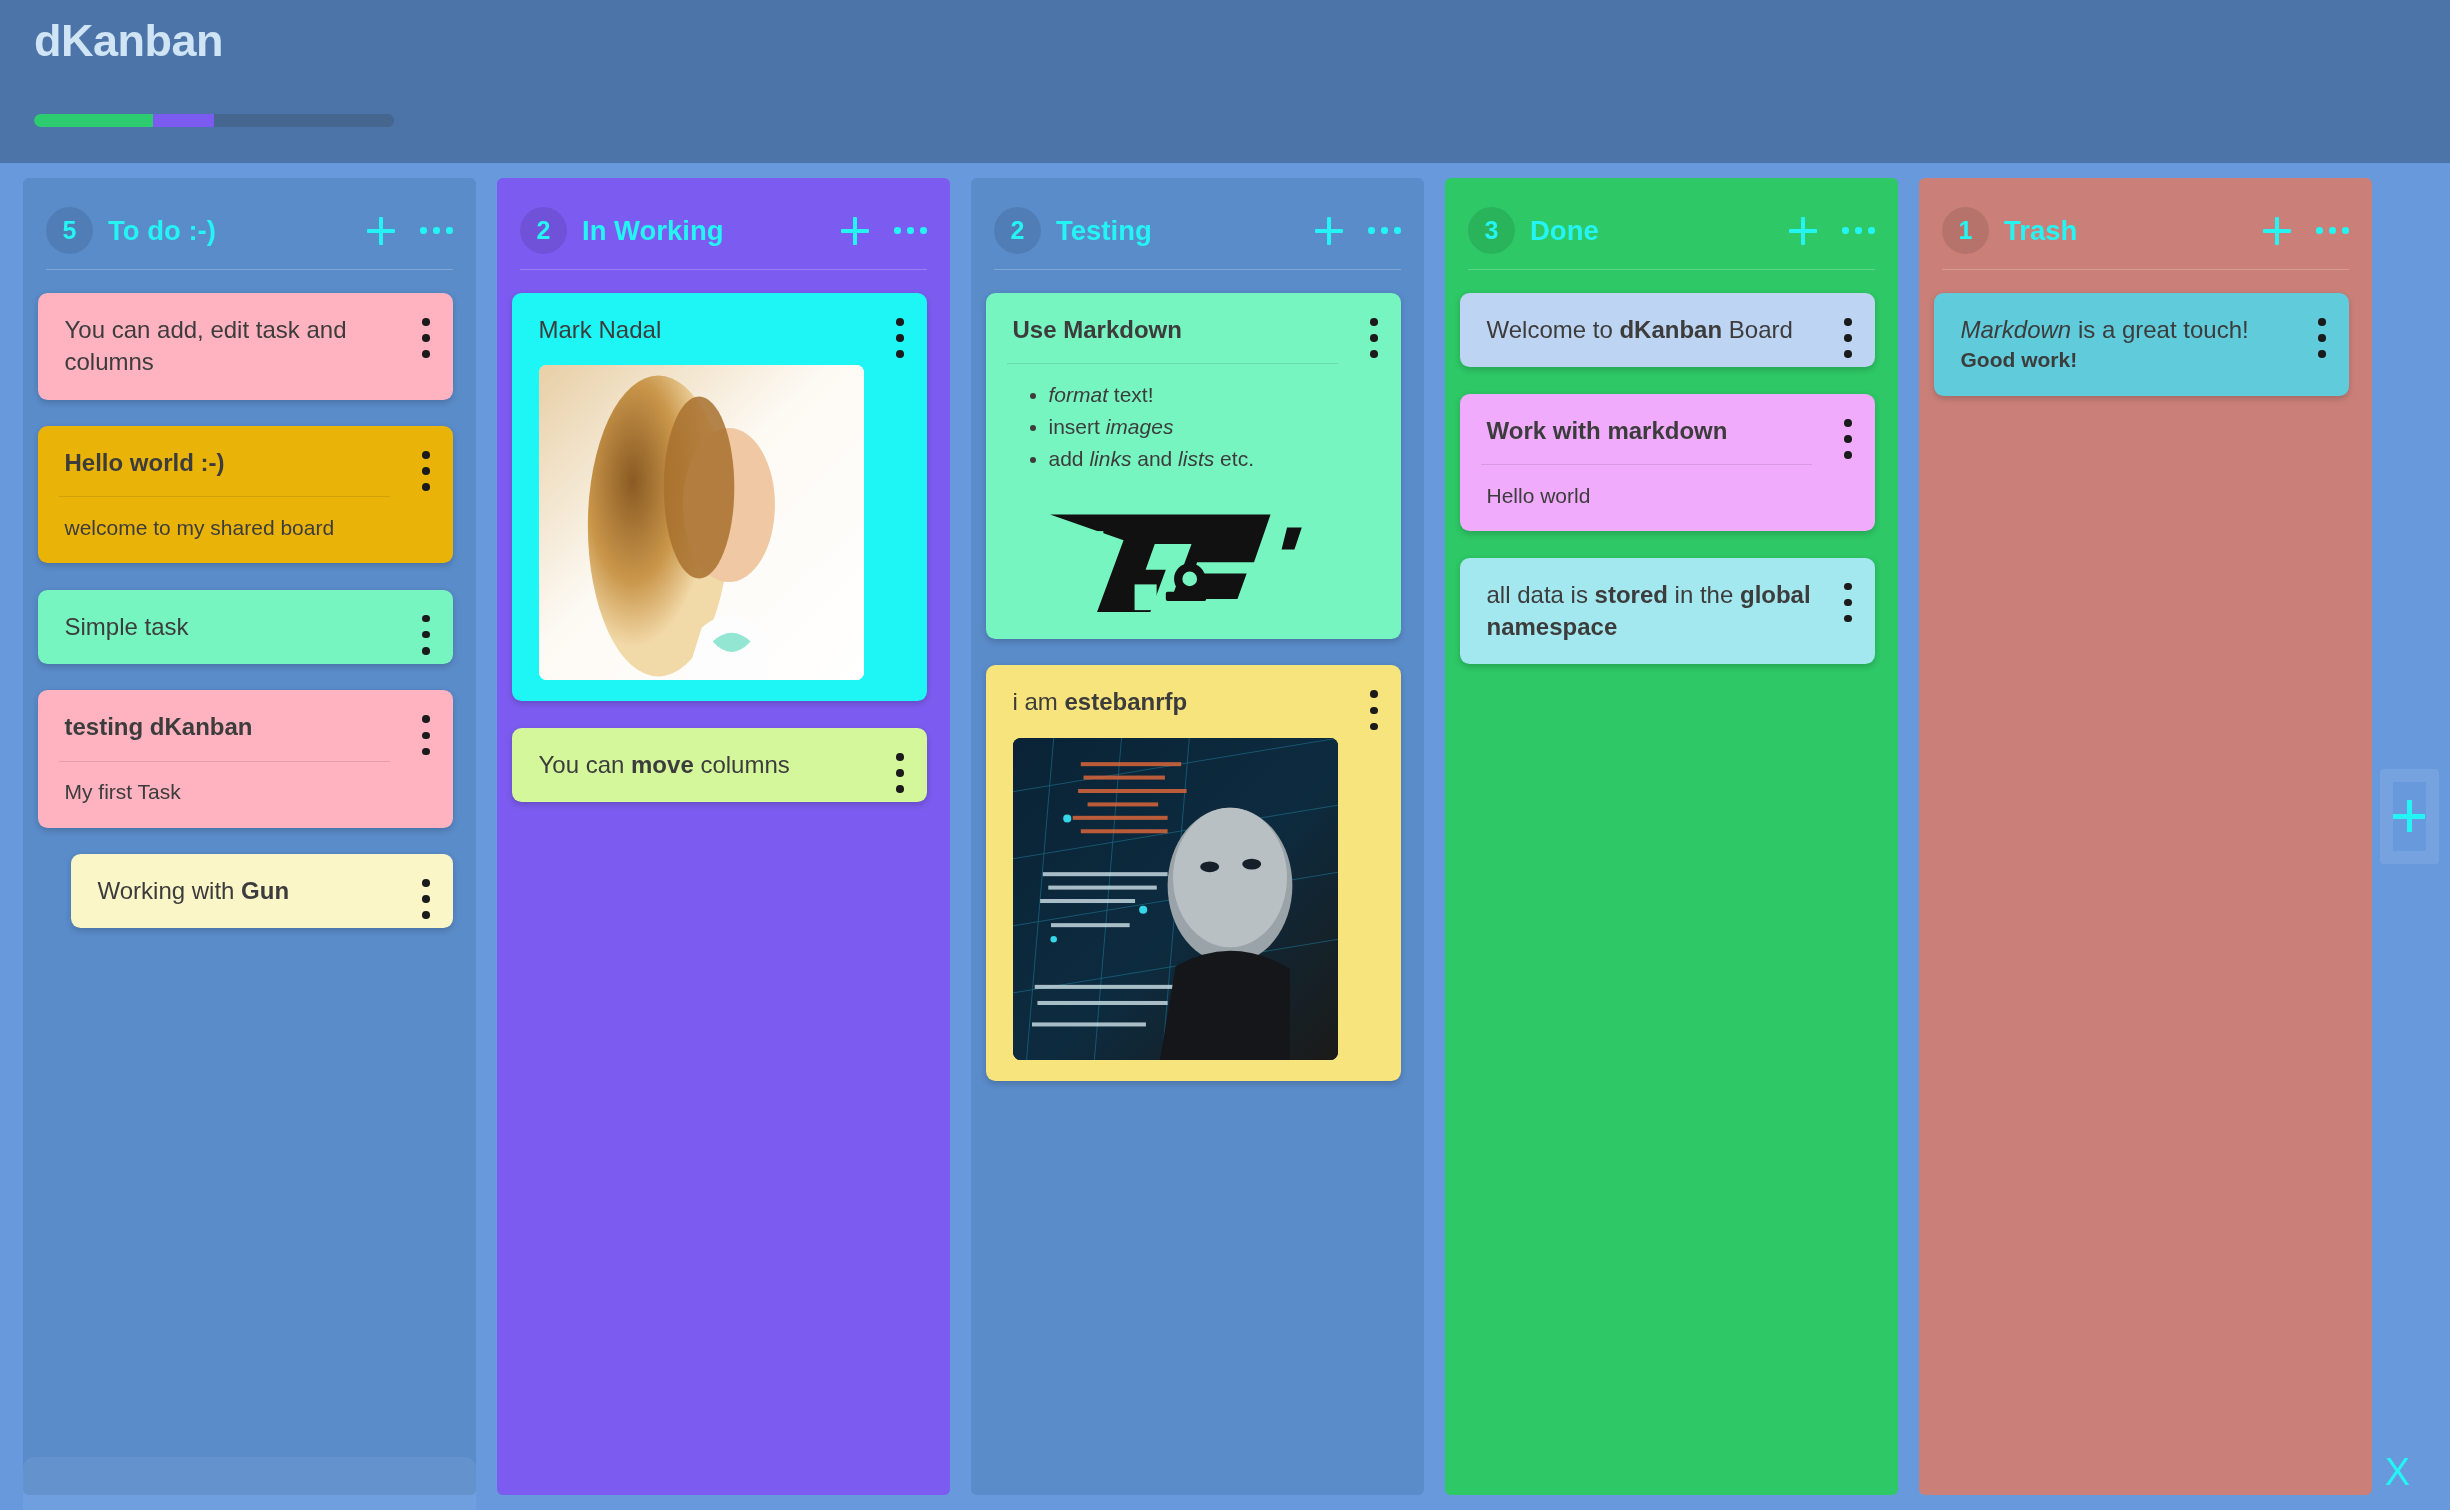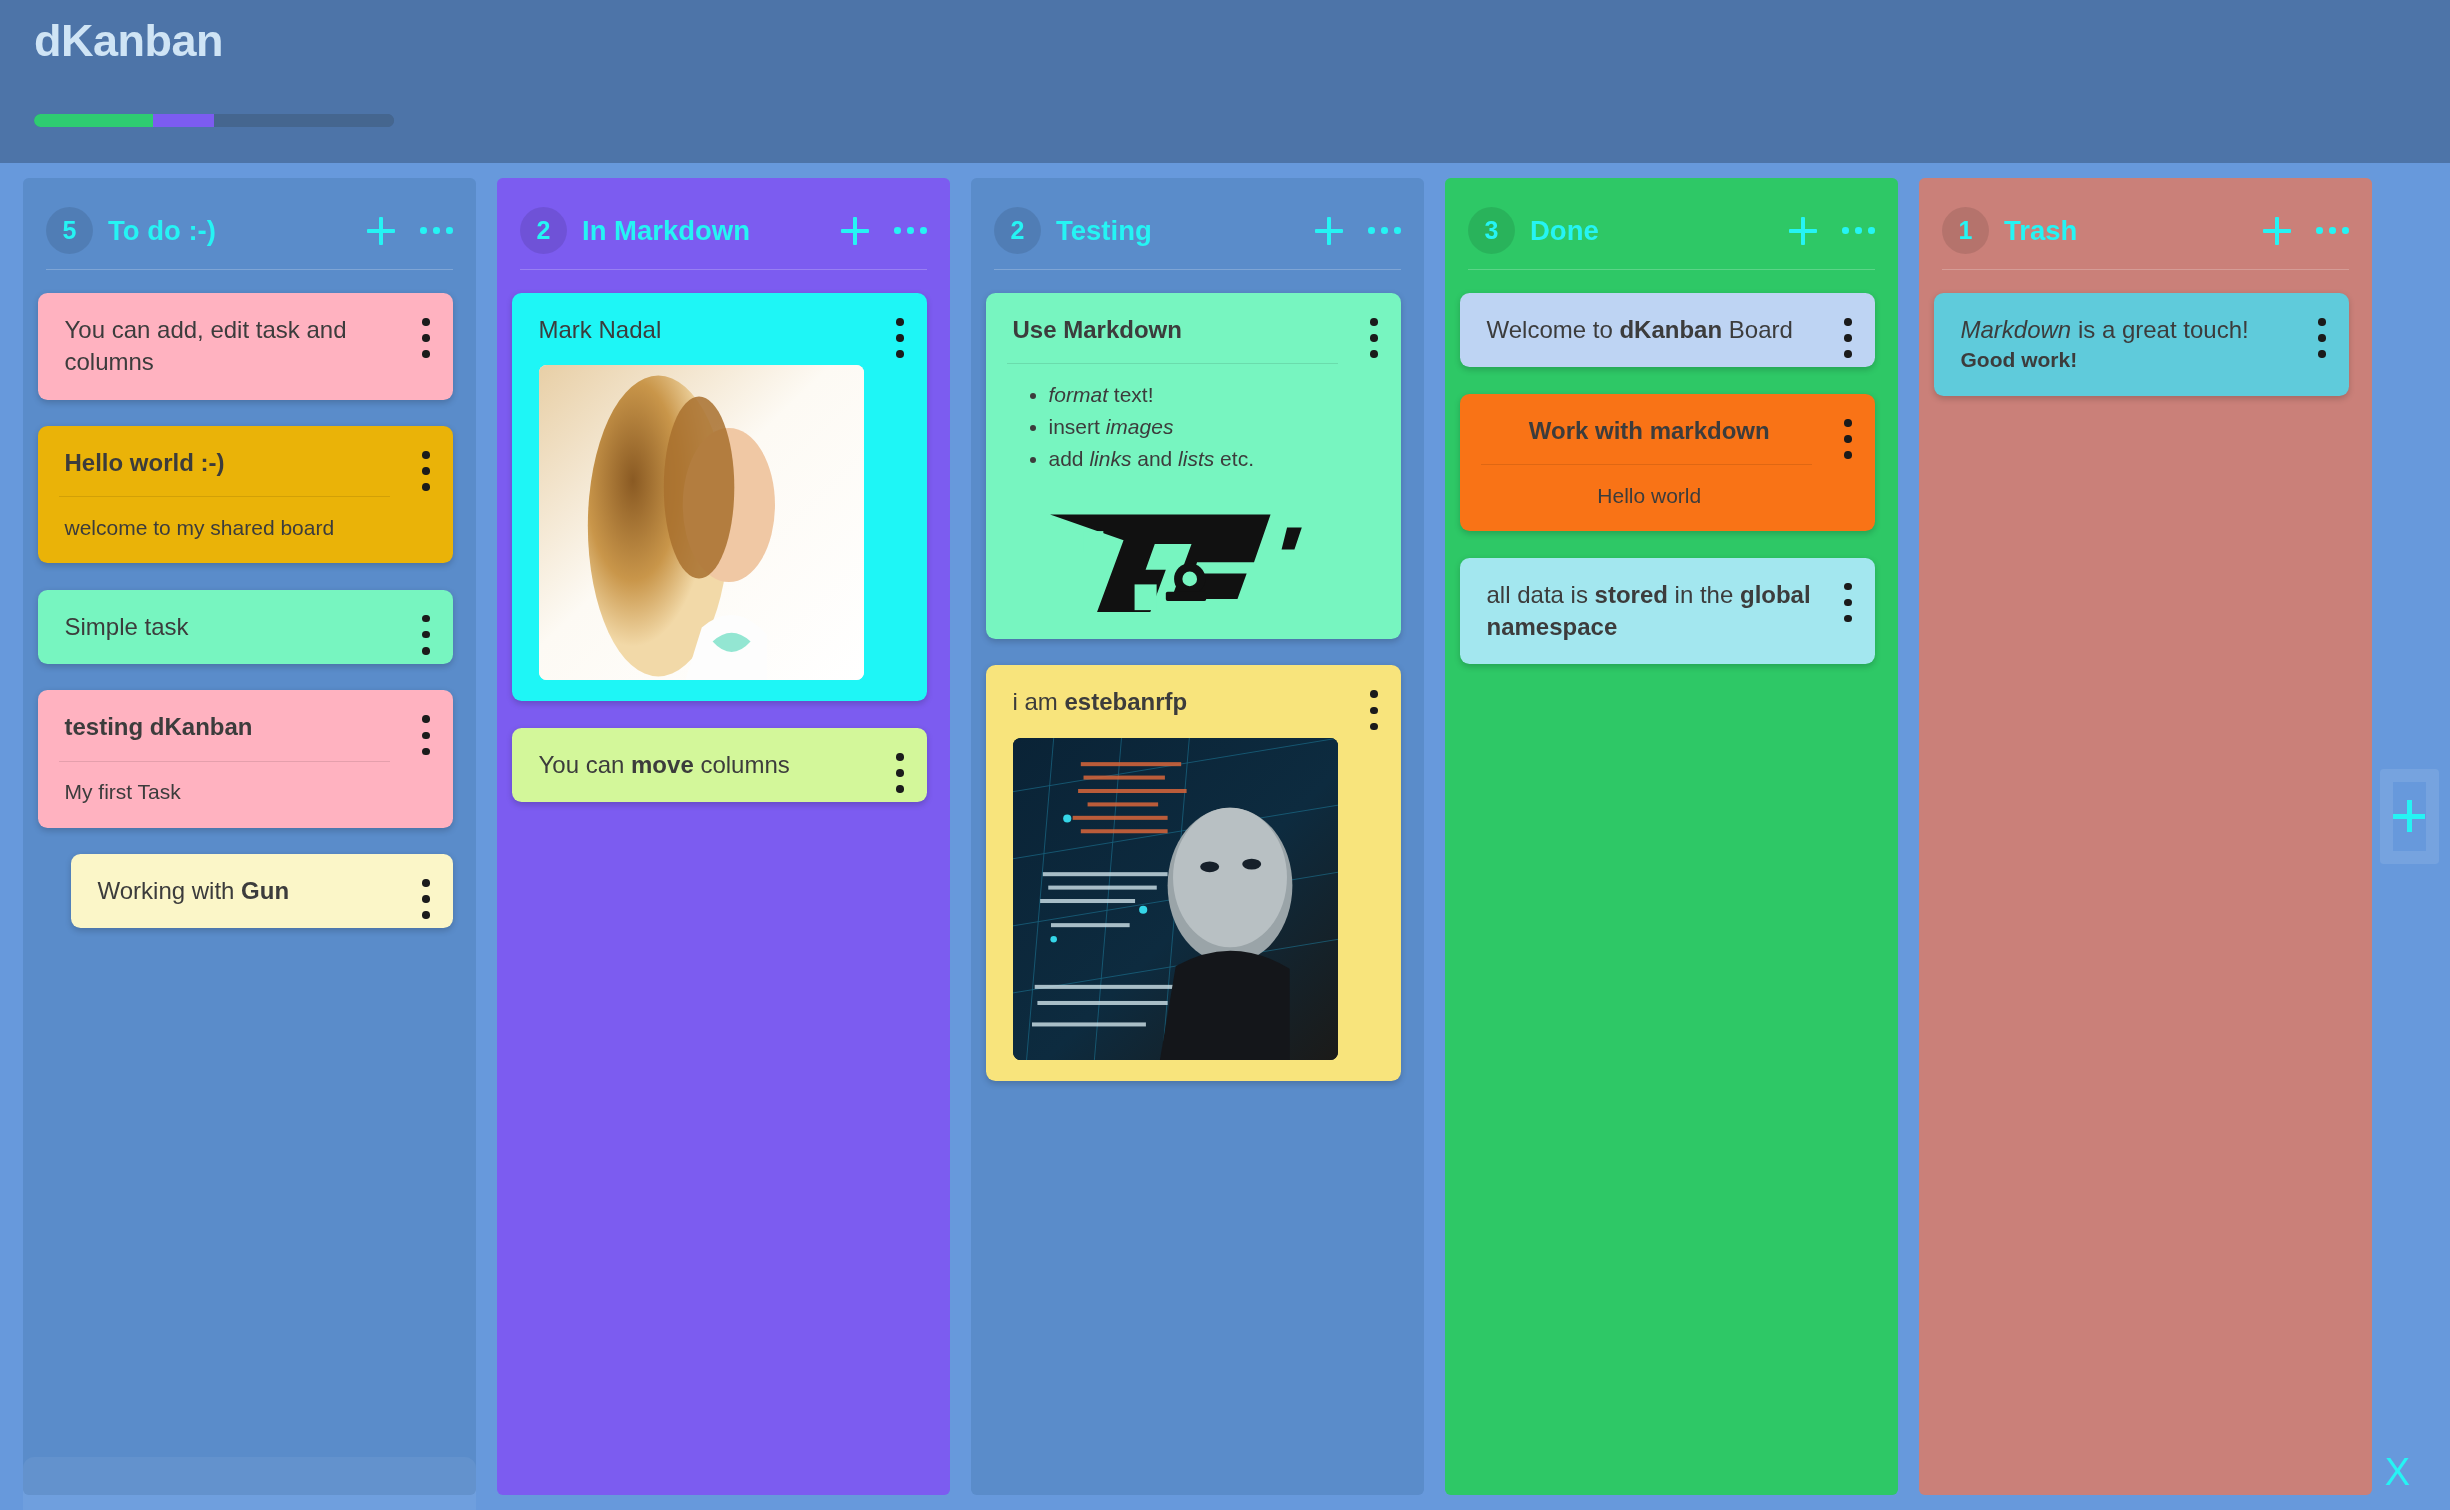--- a/index.html
+++ b/index.html
@@ -248,21 +248,21 @@
             <span></span>
             <span></span>
             <span></span>
           </div>
         </div>
       </div>
     </div>
     <div class="column" style="background: rgb(124, 92, 240);">
       <div class="col-header">
         <div class="col-count">2</div>
-        <div class="col-title">In Markdown</div>
+        <div class="col-title">In Working</div>
         <div class="col-actions">
           <div class="icon-plus"></div>
           <div class="icon-dots-h">
             <span></span>
             <span></span>
             <span></span>
           </div>
         </div>
       </div>
       <div class="col-divider"></div>
@@ -413,21 +413,21 @@
       <div class="col-divider"></div>
       <div class="col-cards">
         <div class="card" style="background: rgb(190, 212, 243);">
           <div class="card-title">Welcome to <b>dKanban</b> Board</div>
           <div class="icon-dots-v">
             <span></span>
             <span></span>
             <span></span>
           </div>
         </div>
-        <div class="card" style="background: #f97316; text-align: center;">
+        <div class="card" style="background: #f0abfc;">
           <div class="card-title bold">Work with markdown</div>
           <div class="card-rule"></div>
           <div class="card-body">Hello world</div>
           <div class="icon-dots-v">
             <span></span>
             <span></span>
             <span></span>
           </div>
         </div>
         <div class="card" style="background: rgb(163, 231, 239);">

